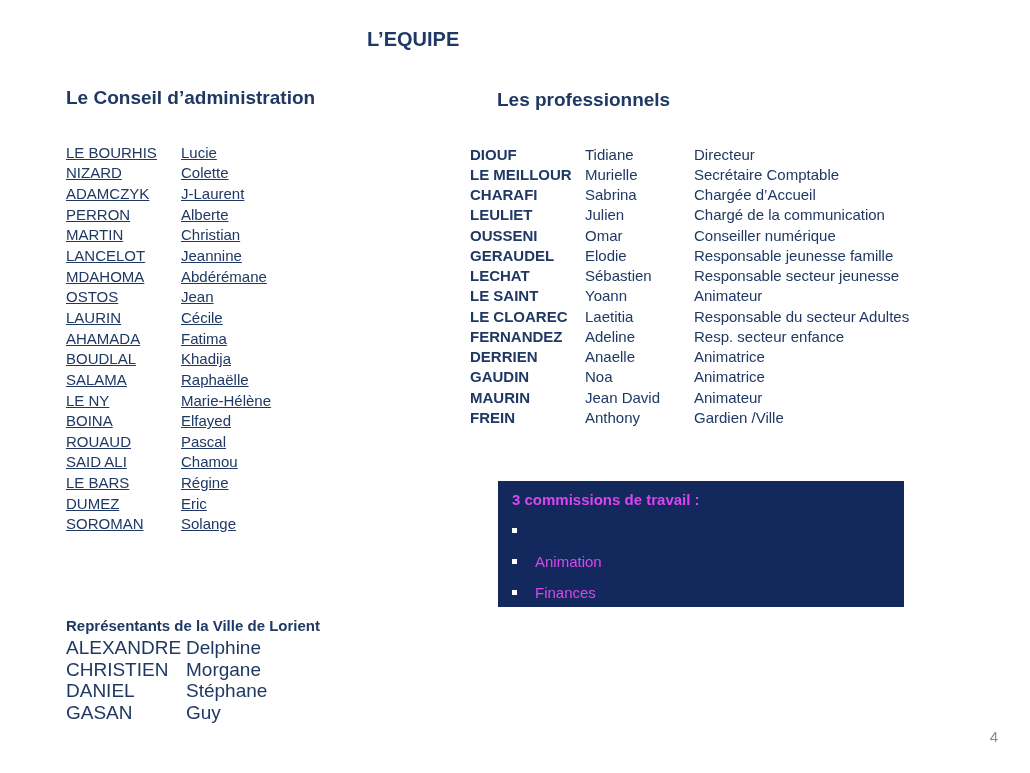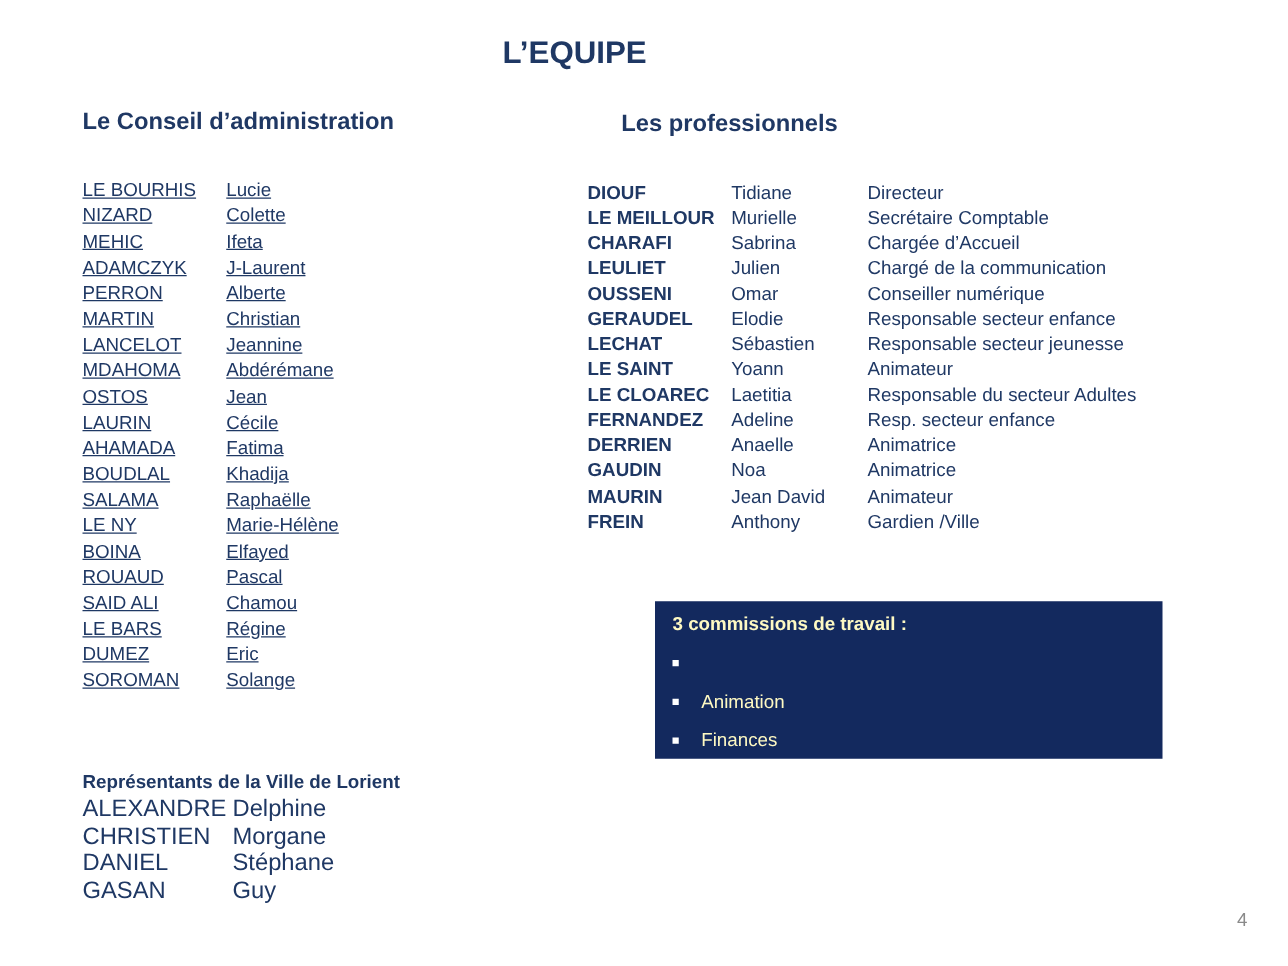--- a/index.html
+++ b/index.html
@@ -10,22 +10,22 @@
     overflow: hidden;
   }
   #slide {
     position: relative;
     width: 1030px; height: 773px;
     background: #ffffff;
   }
   .abs { position: absolute; }
 
   .slide-title {
-    left: 402px; top: 28px;
-    font-size: 25px; font-weight: bold;
+    left: 367px; top: 28px;
+    font-size: 20px; font-weight: bold;
     letter-spacing: 0px;
     text-align: right;
   }
   .col-heading {
     font-size: 19px; font-weight: bold;
     white-space: nowrap;
   }
   #board-heading { left: 66px; top: 87px; }
   #pro-heading   { left: 497px; top: 89px; }
 
@@ -39,25 +39,25 @@
   #reps-list .row { display: flex; align-items: center; height: 21.7px; font-size: 19px; }
   #reps-list .last { width: 120px; flex: none; }
 
   #pro-list { left: 470px; top: 144px; width: 480px; }
   #pro-list .row { display: flex; align-items: center; height: 20.25px; font-size: 15px; }
   #pro-list .last  { width: 115px; flex: none; font-weight: bold; }
   #pro-list .first { width: 109px; flex: none; }
   #pro-list .role  { flex: none; }
 
   #commissions-box {
-    left: 524px; top: 481px;
+    left: 498px; top: 481px;
     width: 406px; height: 126px;
     box-sizing: border-box;
     padding: 9px 14px 0 14px;
-    color: #fef9c3;
+    color: #d946ef;
   }
   #commissions-box .box-heading {
     font-size: 15px; font-weight: bold; line-height: 19px;
     white-space: nowrap;
   }
   #commissions-box .bullets { margin-top: 6px; }
   #commissions-box .bullet-row {
     display: flex; align-items: center; height: 31px;
     font-size: 15px; white-space: nowrap;
   }
@@ -85,24 +85,20 @@
       <div class="row">
         <span class="last">LE BOURHIS</span>
         <span class="first">Lucie</span>
       </div>
 
       <div class="row">
         <span class="last">NIZARD</span>
         <span class="first">Colette</span>
       </div>
 
-      <div class="row">
-        <span class="last">MEHIC</span>
-        <span class="first">Ifeta</span>
-      </div>
 
       <div class="row">
         <span class="last">ADAMCZYK</span>
         <span class="first">J-Laurent</span>
       </div>
 
       <div class="row">
         <span class="last">PERRON</span>
         <span class="first">Alberte</span>
       </div>
@@ -239,21 +235,21 @@
 
       <div class="row">
         <span class="last">OUSSENI</span>
         <span class="first">Omar</span>
         <span class="role">Conseiller numérique</span>
       </div>
 
       <div class="row">
         <span class="last">GERAUDEL</span>
         <span class="first">Elodie</span>
-        <span class="role">Responsable secteur enfance</span>
+        <span class="role">Responsable jeunesse famille</span>
       </div>
 
       <div class="row">
         <span class="last">LECHAT</span>
         <span class="first">Sébastien</span>
         <span class="role">Responsable secteur jeunesse</span>
       </div>
 
       <div class="row">
         <span class="last">LE SAINT</span>

